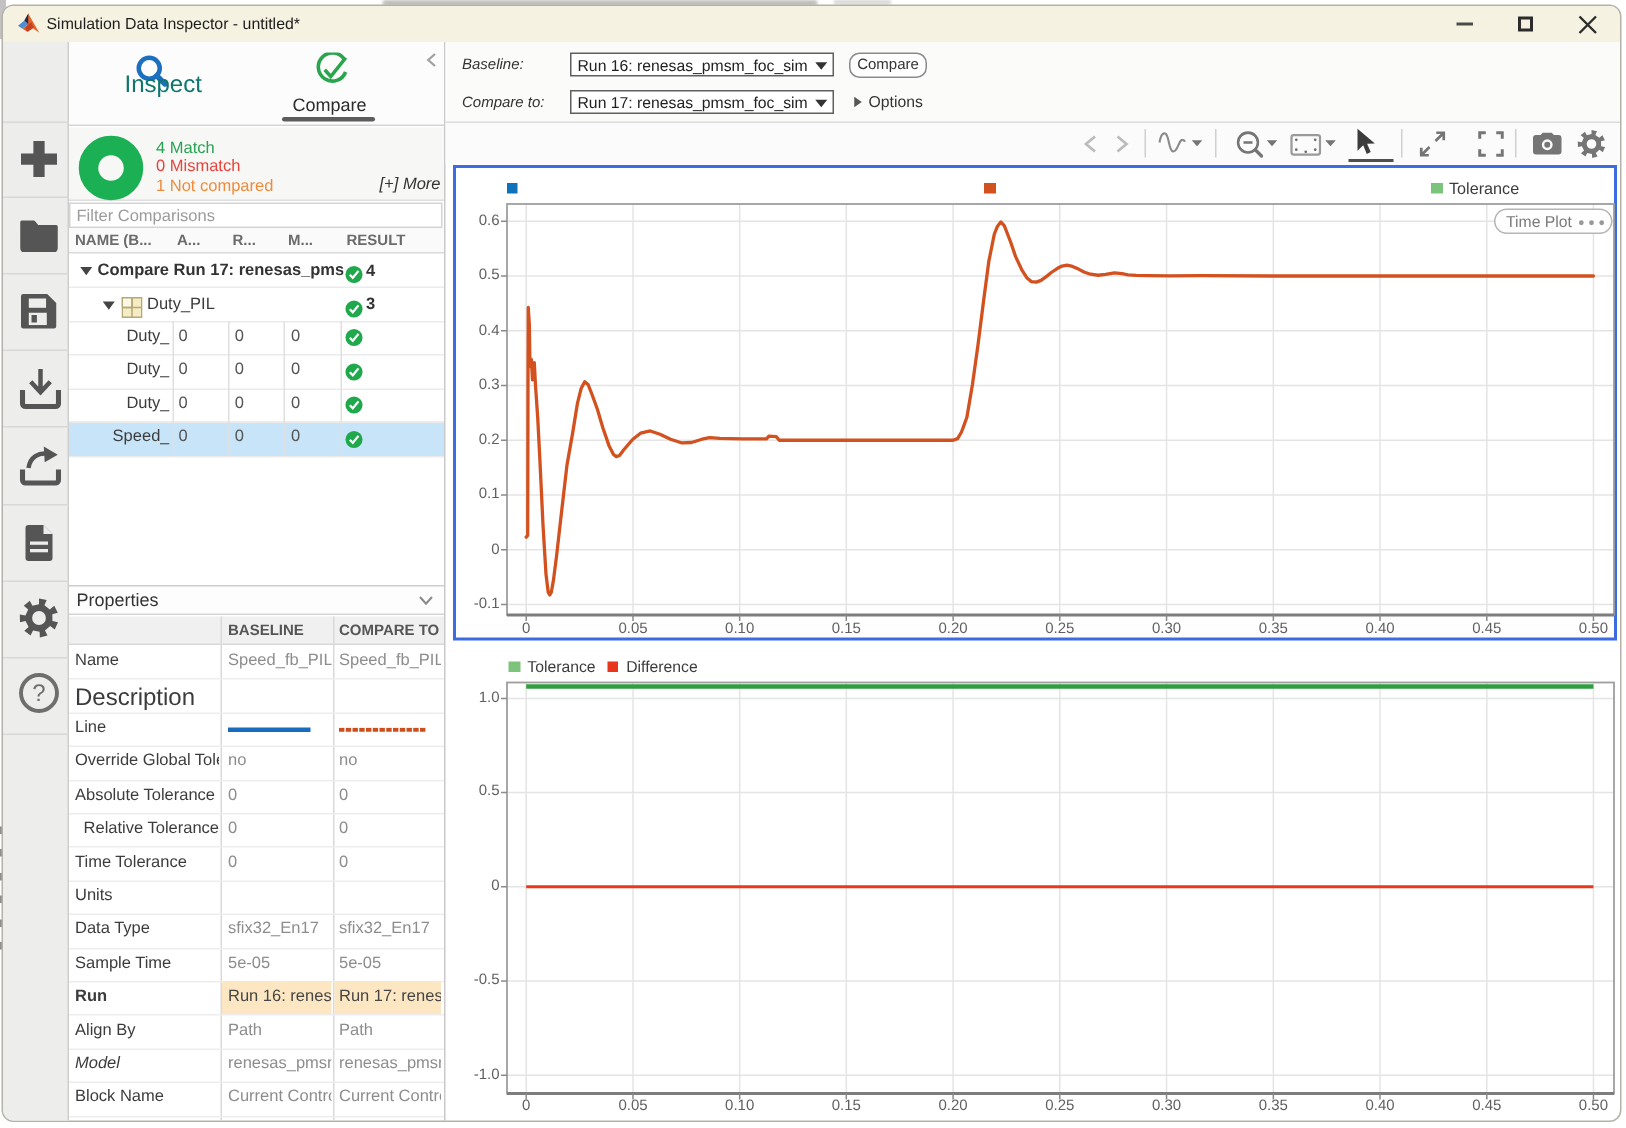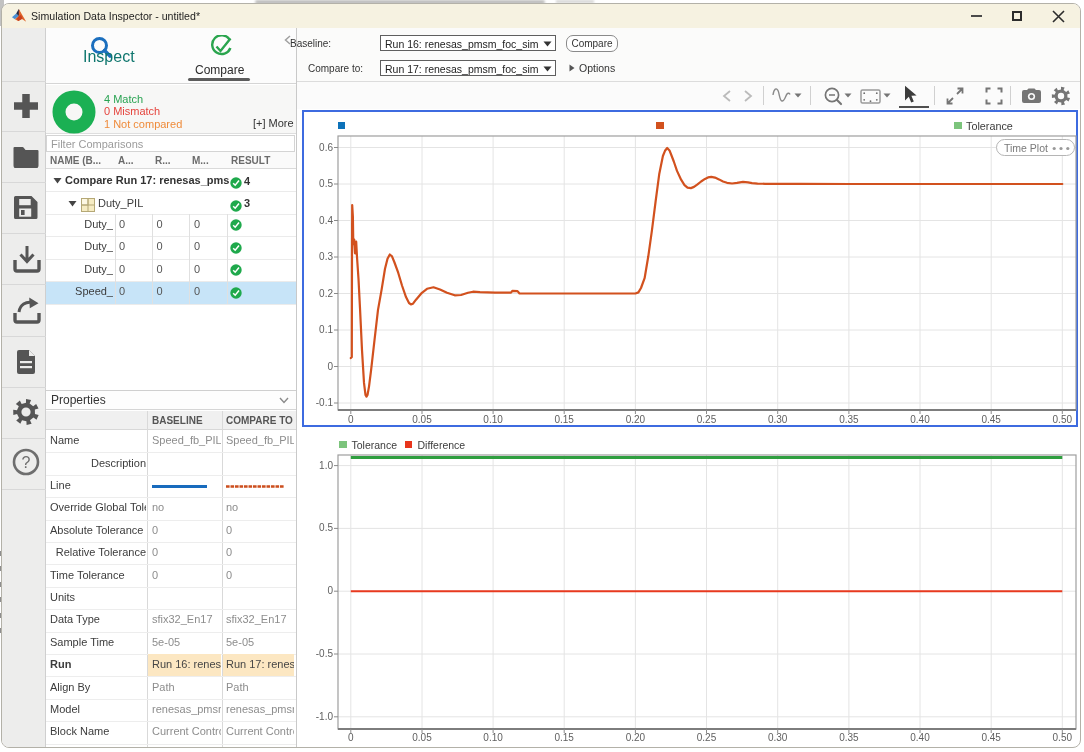--- a/index.html
+++ b/index.html
@@ -93,21 +93,21 @@
       <svg class="abs" style="left:282px;top:31px;" width="7" height="10" viewBox="0 0 7 10">
         <path d="M6,1 L1.5,5 L6,9" fill="none" stroke="#a0a0a0" stroke-width="1.5"></path>
       </svg>
       <div class="abs" style="left:44px;top:81px;width:250px;height:49px;background:#f7f7f6;border-bottom:1px solid #dedede;"></div>
       <svg class="abs" style="left:50px;top:86px;" width="44" height="44" viewBox="0 0 44 44">
         <circle cx="22" cy="22" r="15" fill="none" stroke="#1bb053" stroke-width="13"></circle>
       </svg>
       <div class="txt" style="left:102px;top:88.5px;font-size:11px;color:#29a352;">4 Match</div>
       <div class="txt" style="left:102px;top:101px;font-size:11px;color:#e5443d;">0 Mismatch</div>
       <div class="txt" style="left:102px;top:113.5px;font-size:11px;color:#ef8b3a;">1 Not compared</div>
-      <div class="txt" style="left:251px;top:113px;font-size:11px;color:#333;">[+] More</div>
+      <div class="txt" style="left:251px;top:113px;font-size:11px;color:#333;font-style:italic;">[+] More</div>
       <div class="abs" style="left:44px;top:131px;width:249px;height:17px;background:#fff;border:1px solid #d4d4d4;"></div>
       <div class="txt" style="left:49px;top:133.5px;font-size:11px;color:#9b9b9b;">Filter Comparisons</div>
       <div class="abs" style="left:44px;top:148px;width:250px;height:16.5px;background:#fafafa;border-bottom:1px solid #dadada;"></div>
       <div class="txt" style="left:48px;top:151px;font-size:10px;font-weight:bold;color:#6b6b6b;">NAME (B...</div>
       <div class="txt" style="left:116px;top:151px;font-size:10px;font-weight:bold;color:#6b6b6b;">A...</div>
       <div class="txt" style="left:153px;top:151px;font-size:10px;font-weight:bold;color:#6b6b6b;">R...</div>
       <div class="txt" style="left:190px;top:151px;font-size:10px;font-weight:bold;color:#6b6b6b;">M...</div>
       <div class="txt" style="left:229px;top:151px;font-size:10px;font-weight:bold;color:#6b6b6b;">RESULT</div>
       <div class="abs" style="left:44px;top:277px;width:250px;height:22.5px;background:#c7e4f8;"></div>
       <div class="abs" style="left:44px;top:187.0px;width:250px;height:1px;background:#ebebeb;"></div>
@@ -183,21 +183,21 @@
       <div class="abs" style="left:44px;top:407px;width:250px;height:19px;background:#f0f0f0;border-bottom:1px solid #d8d8d8;"></div>
       <div class="txt" style="left:150px;top:411px;font-size:10px;font-weight:bold;color:#555;">BASELINE</div>
       <div class="txt" style="left:224px;top:411px;font-size:10px;font-weight:bold;color:#555;">COMPARE TO</div>
       <div class="abs" style="left:145px;top:407px;width:1px;height:339px;background:#d9d9d9;"></div>
       <div class="abs" style="left:219.5px;top:407px;width:1px;height:339px;background:#d9d9d9;"></div>
       <div class="abs" style="left:44px;top:448.4px;width:250px;height:1px;background:#ededed;"></div>
       <div class="txt" style="left:48px;top:430.2px;width:96px;overflow:hidden;font-size:11px;color:#3c3c3c;">Name</div>
       <div class="txt" style="left:150px;top:430.2px;width:69px;overflow:hidden;font-size:11px;color:#8d8d8d;">Speed_fb_PIL (</div>
       <div class="txt" style="left:224px;top:430.2px;width:68px;overflow:hidden;font-size:11px;color:#8d8d8d;">Speed_fb_PIL (</div>
       <div class="abs" style="left:44px;top:470.8px;width:250px;height:1px;background:#ededed;"></div>
-      <div class="txt" style="left:48px;top:452.6px;width:96px;overflow:hidden;font-size:11px;color:#3c3c3c;margin-left:41px;">Description</div>
+      <div class="txt" style="left:48px;top:452.6px;width:96px;overflow:hidden;font-size:16px;color:#3c3c3c;">Description</div>
       <div class="abs" style="left:44px;top:493.2px;width:250px;height:1px;background:#ededed;"></div>
       <div class="txt" style="left:48px;top:475.0px;width:96px;overflow:hidden;font-size:11px;color:#3c3c3c;">Line</div>
       <div class="abs" style="left:150px;top:480.5px;width:55px;height:3px;background:#186bbd;"></div>
       <svg class="abs" style="left:224px;top:480.5px;" width="58" height="3" viewBox="0 0 58 3">
         <path d="M0,1.5 H58" stroke="#cc4e1d" stroke-width="2.6" stroke-dasharray="3.6,0.9"></path>
       </svg>
       <div class="abs" style="left:44px;top:515.6px;width:250px;height:1px;background:#ededed;"></div>
       <div class="txt" style="left:48px;top:497.4px;width:96px;overflow:hidden;font-size:11px;color:#3c3c3c;">Override Global Tolerance</div>
       <div class="txt" style="left:150px;top:497.4px;width:69px;overflow:hidden;font-size:11px;color:#8d8d8d;">no</div>
       <div class="txt" style="left:224px;top:497.4px;width:68px;overflow:hidden;font-size:11px;color:#8d8d8d;">no</div>
@@ -227,30 +227,30 @@
       <div class="abs" style="left:220.5px;top:650.0px;width:71.5px;height:22.4px;background:#fce7c2;"></div>
       <div class="abs" style="left:44px;top:672.4px;width:250px;height:1px;background:#ededed;"></div>
       <div class="txt" style="left:48px;top:654.2px;width:96px;overflow:hidden;font-size:11px;color:#3c3c3c;font-weight:bold;">Run</div>
       <div class="txt" style="left:150px;top:654.2px;width:69px;overflow:hidden;font-size:11px;color:#464646;">Run 16: renesas_pmsm</div>
       <div class="txt" style="left:224px;top:654.2px;width:68px;overflow:hidden;font-size:11px;color:#464646;">Run 17: renesas_pmsm</div>
       <div class="abs" style="left:44px;top:694.8px;width:250px;height:1px;background:#ededed;"></div>
       <div class="txt" style="left:48px;top:676.6px;width:96px;overflow:hidden;font-size:11px;color:#3c3c3c;">Align By</div>
       <div class="txt" style="left:150px;top:676.6px;width:69px;overflow:hidden;font-size:11px;color:#8d8d8d;">Path</div>
       <div class="txt" style="left:224px;top:676.6px;width:68px;overflow:hidden;font-size:11px;color:#8d8d8d;">Path</div>
       <div class="abs" style="left:44px;top:717.2px;width:250px;height:1px;background:#ededed;"></div>
-      <div class="txt" style="left:48px;top:699.0px;width:96px;overflow:hidden;font-size:11px;color:#3c3c3c;">Model</div>
+      <div class="txt" style="left:48px;top:699.0px;width:96px;overflow:hidden;font-size:11px;color:#3c3c3c;font-style:italic;">Model</div>
       <div class="txt" style="left:150px;top:699.0px;width:69px;overflow:hidden;font-size:11px;color:#8d8d8d;">renesas_pmsm_foc_sim</div>
       <div class="txt" style="left:224px;top:699.0px;width:68px;overflow:hidden;font-size:11px;color:#8d8d8d;">renesas_pmsm_foc_sim</div>
       <div class="abs" style="left:44px;top:739.6px;width:250px;height:1px;background:#ededed;"></div>
       <div class="txt" style="left:48px;top:721.4px;width:96px;overflow:hidden;font-size:11px;color:#3c3c3c;">Block Name</div>
       <div class="txt" style="left:150px;top:721.4px;width:69px;overflow:hidden;font-size:11px;color:#8d8d8d;">Current Controller/PI</div>
       <div class="txt" style="left:224px;top:721.4px;width:68px;overflow:hidden;font-size:11px;color:#8d8d8d;">Current Controller/PI</div>
       <div class="abs" style="left:295px;top:24px;width:784px;height:54px;background:#fbfbfa;border-bottom:1px solid #dcdcdc;"></div>
-      <div class="txt" style="left:288px;top:33.5px;font-size:10px;color:#333;">Baseline:</div>
-      <div class="txt" style="left:306px;top:58.5px;font-size:10px;color:#333;">Compare to:</div>
+      <div class="txt" style="left:306px;top:33.5px;font-size:10px;color:#333;font-style:italic;">Baseline:</div>
+      <div class="txt" style="left:306px;top:58.5px;font-size:10px;color:#333;font-style:italic;">Compare to:</div>
       <div class="abs" style="left:378px;top:30.5px;width:176px;height:16.5px;background:#fff;border:1px solid #5f5f5f;"></div>
       <div class="txt" style="left:383px;top:33.5px;font-size:10.5px;color:#222;">Run 16: renesas_pmsm_foc_sim</div>
       <svg class="abs" style="left:541px;top:37.0px;" width="9" height="6" viewBox="0 0 9 6">
         <polygon points="0.5,0.5 8.5,0.5 4.5,5.5" fill="#333"></polygon>
       </svg>
       <div class="abs" style="left:378px;top:55.5px;width:176px;height:16.5px;background:#fff;border:1px solid #5f5f5f;"></div>
       <div class="txt" style="left:383px;top:58.5px;font-size:10.5px;color:#222;">Run 17: renesas_pmsm_foc_sim</div>
       <svg class="abs" style="left:541px;top:62.0px;" width="9" height="6" viewBox="0 0 9 6">
         <polygon points="0.5,0.5 8.5,0.5 4.5,5.5" fill="#333"></polygon>
       </svg>

